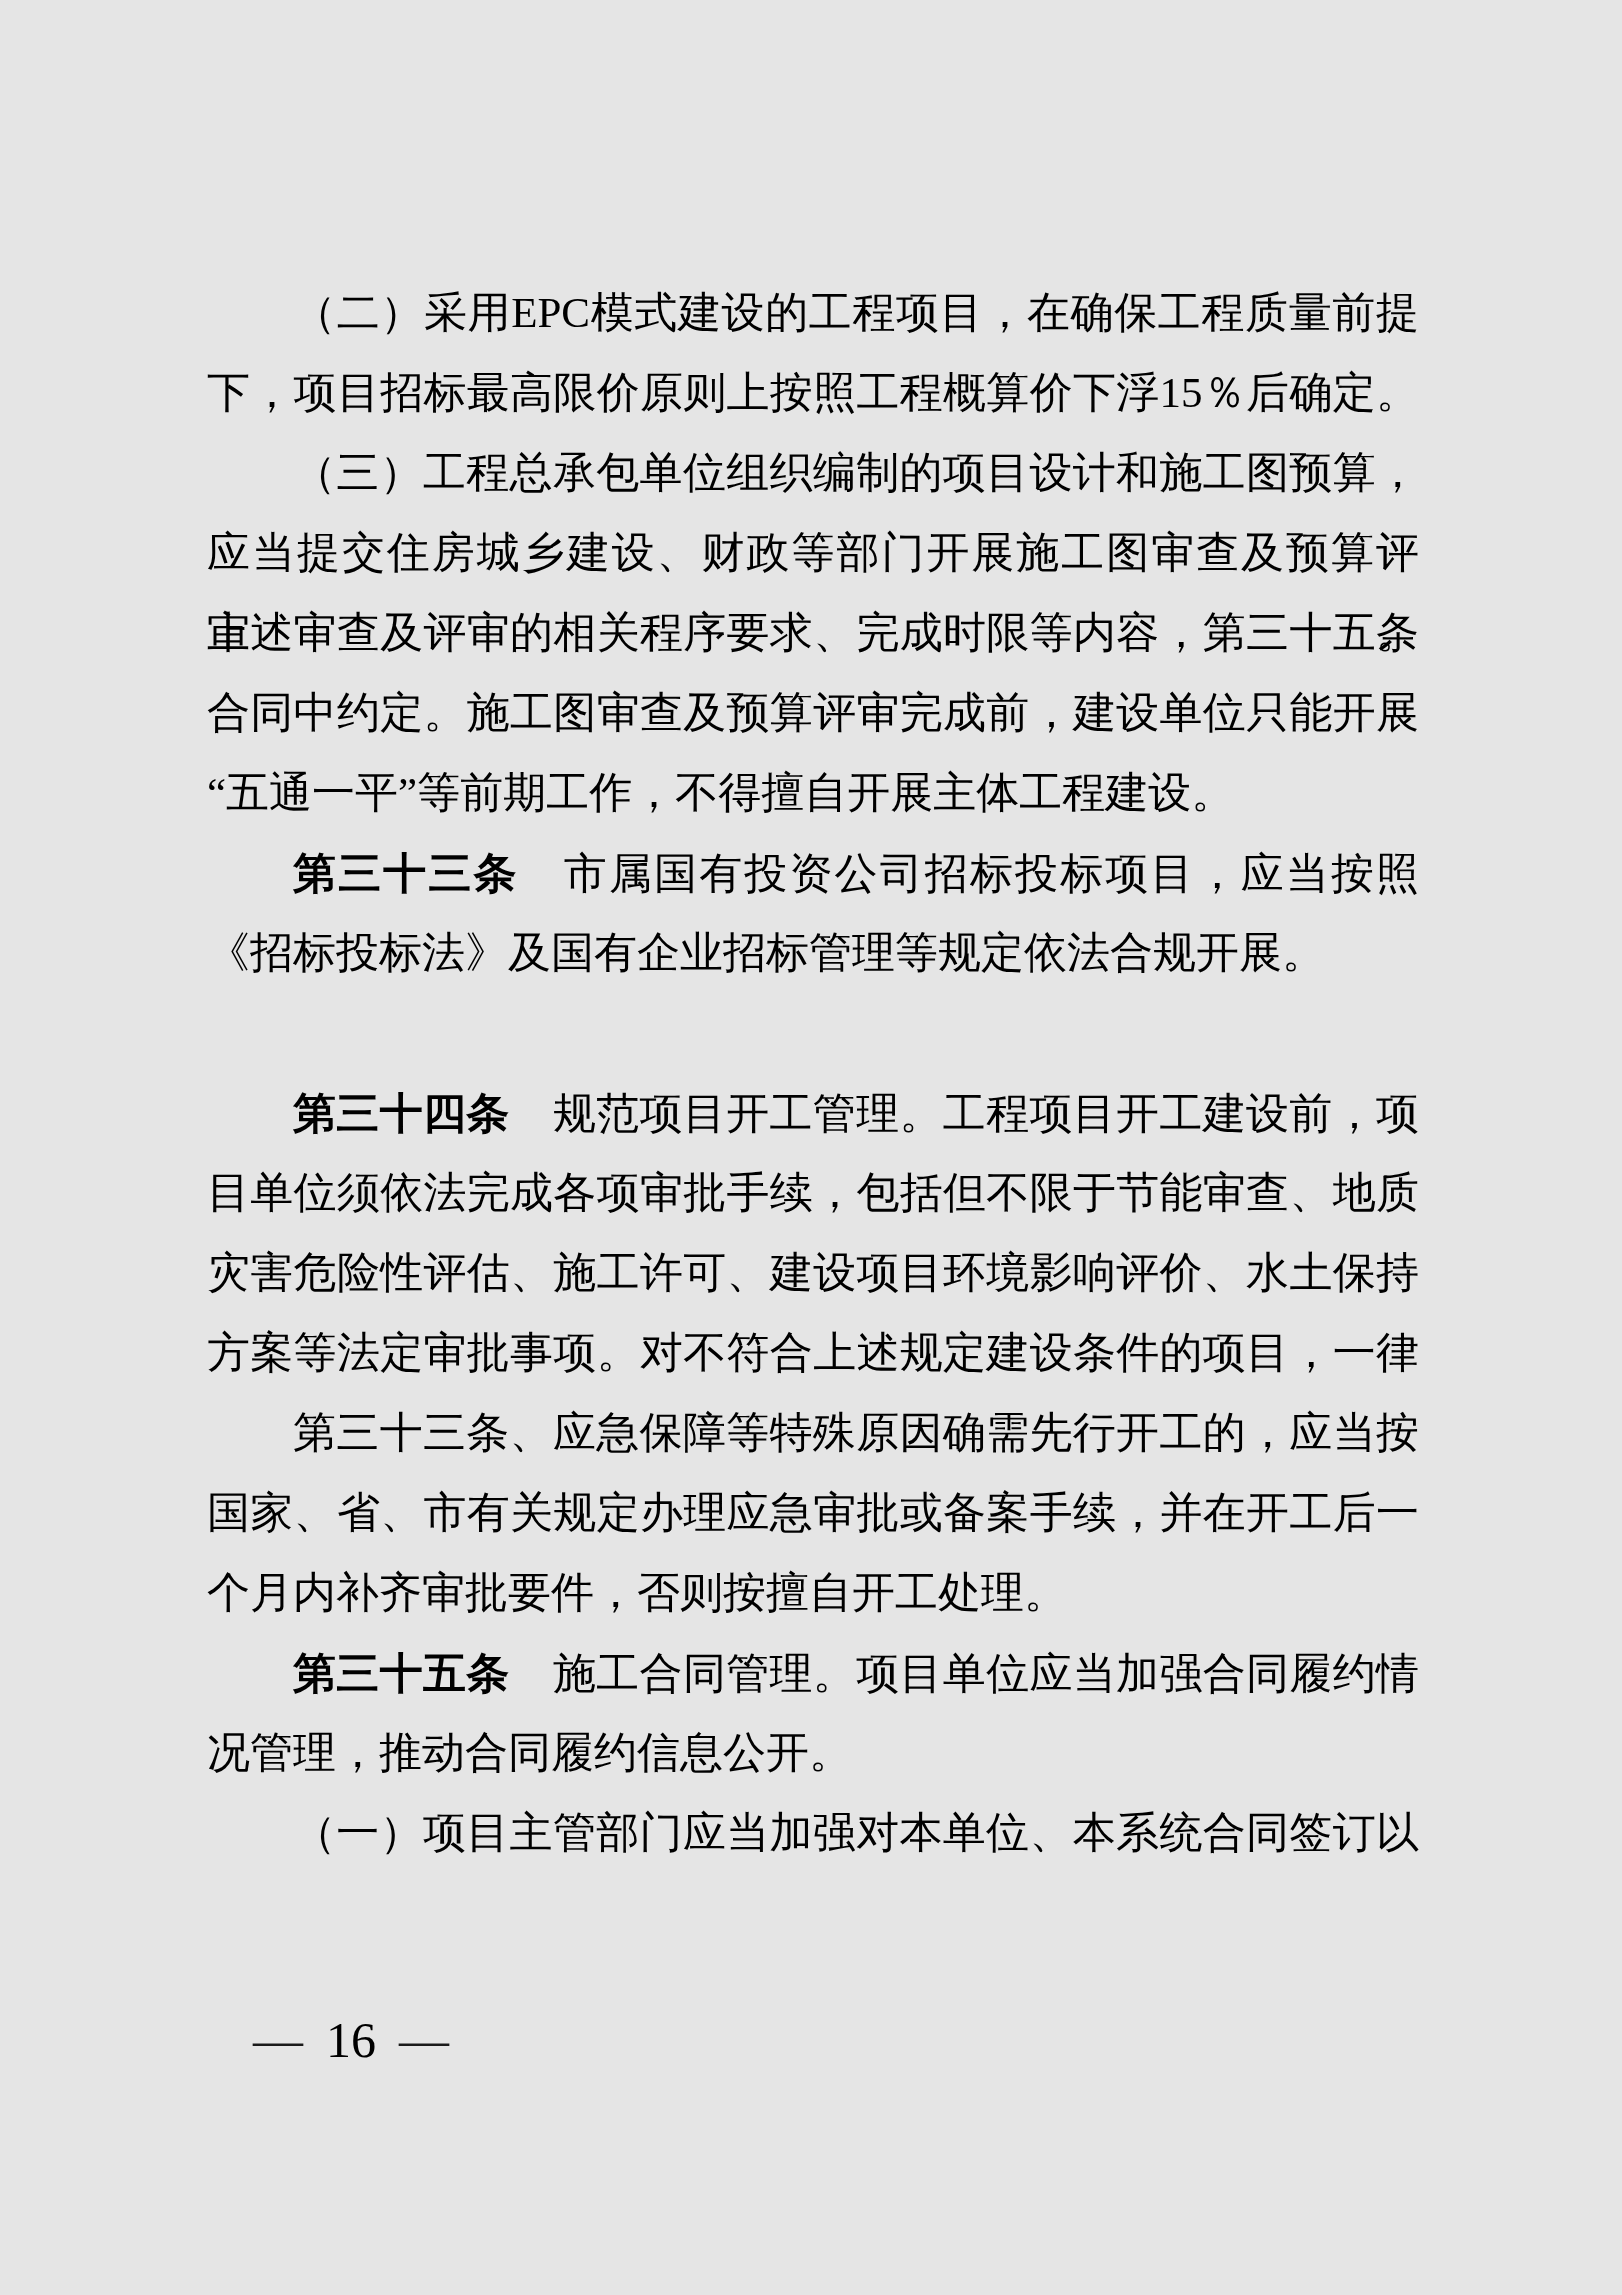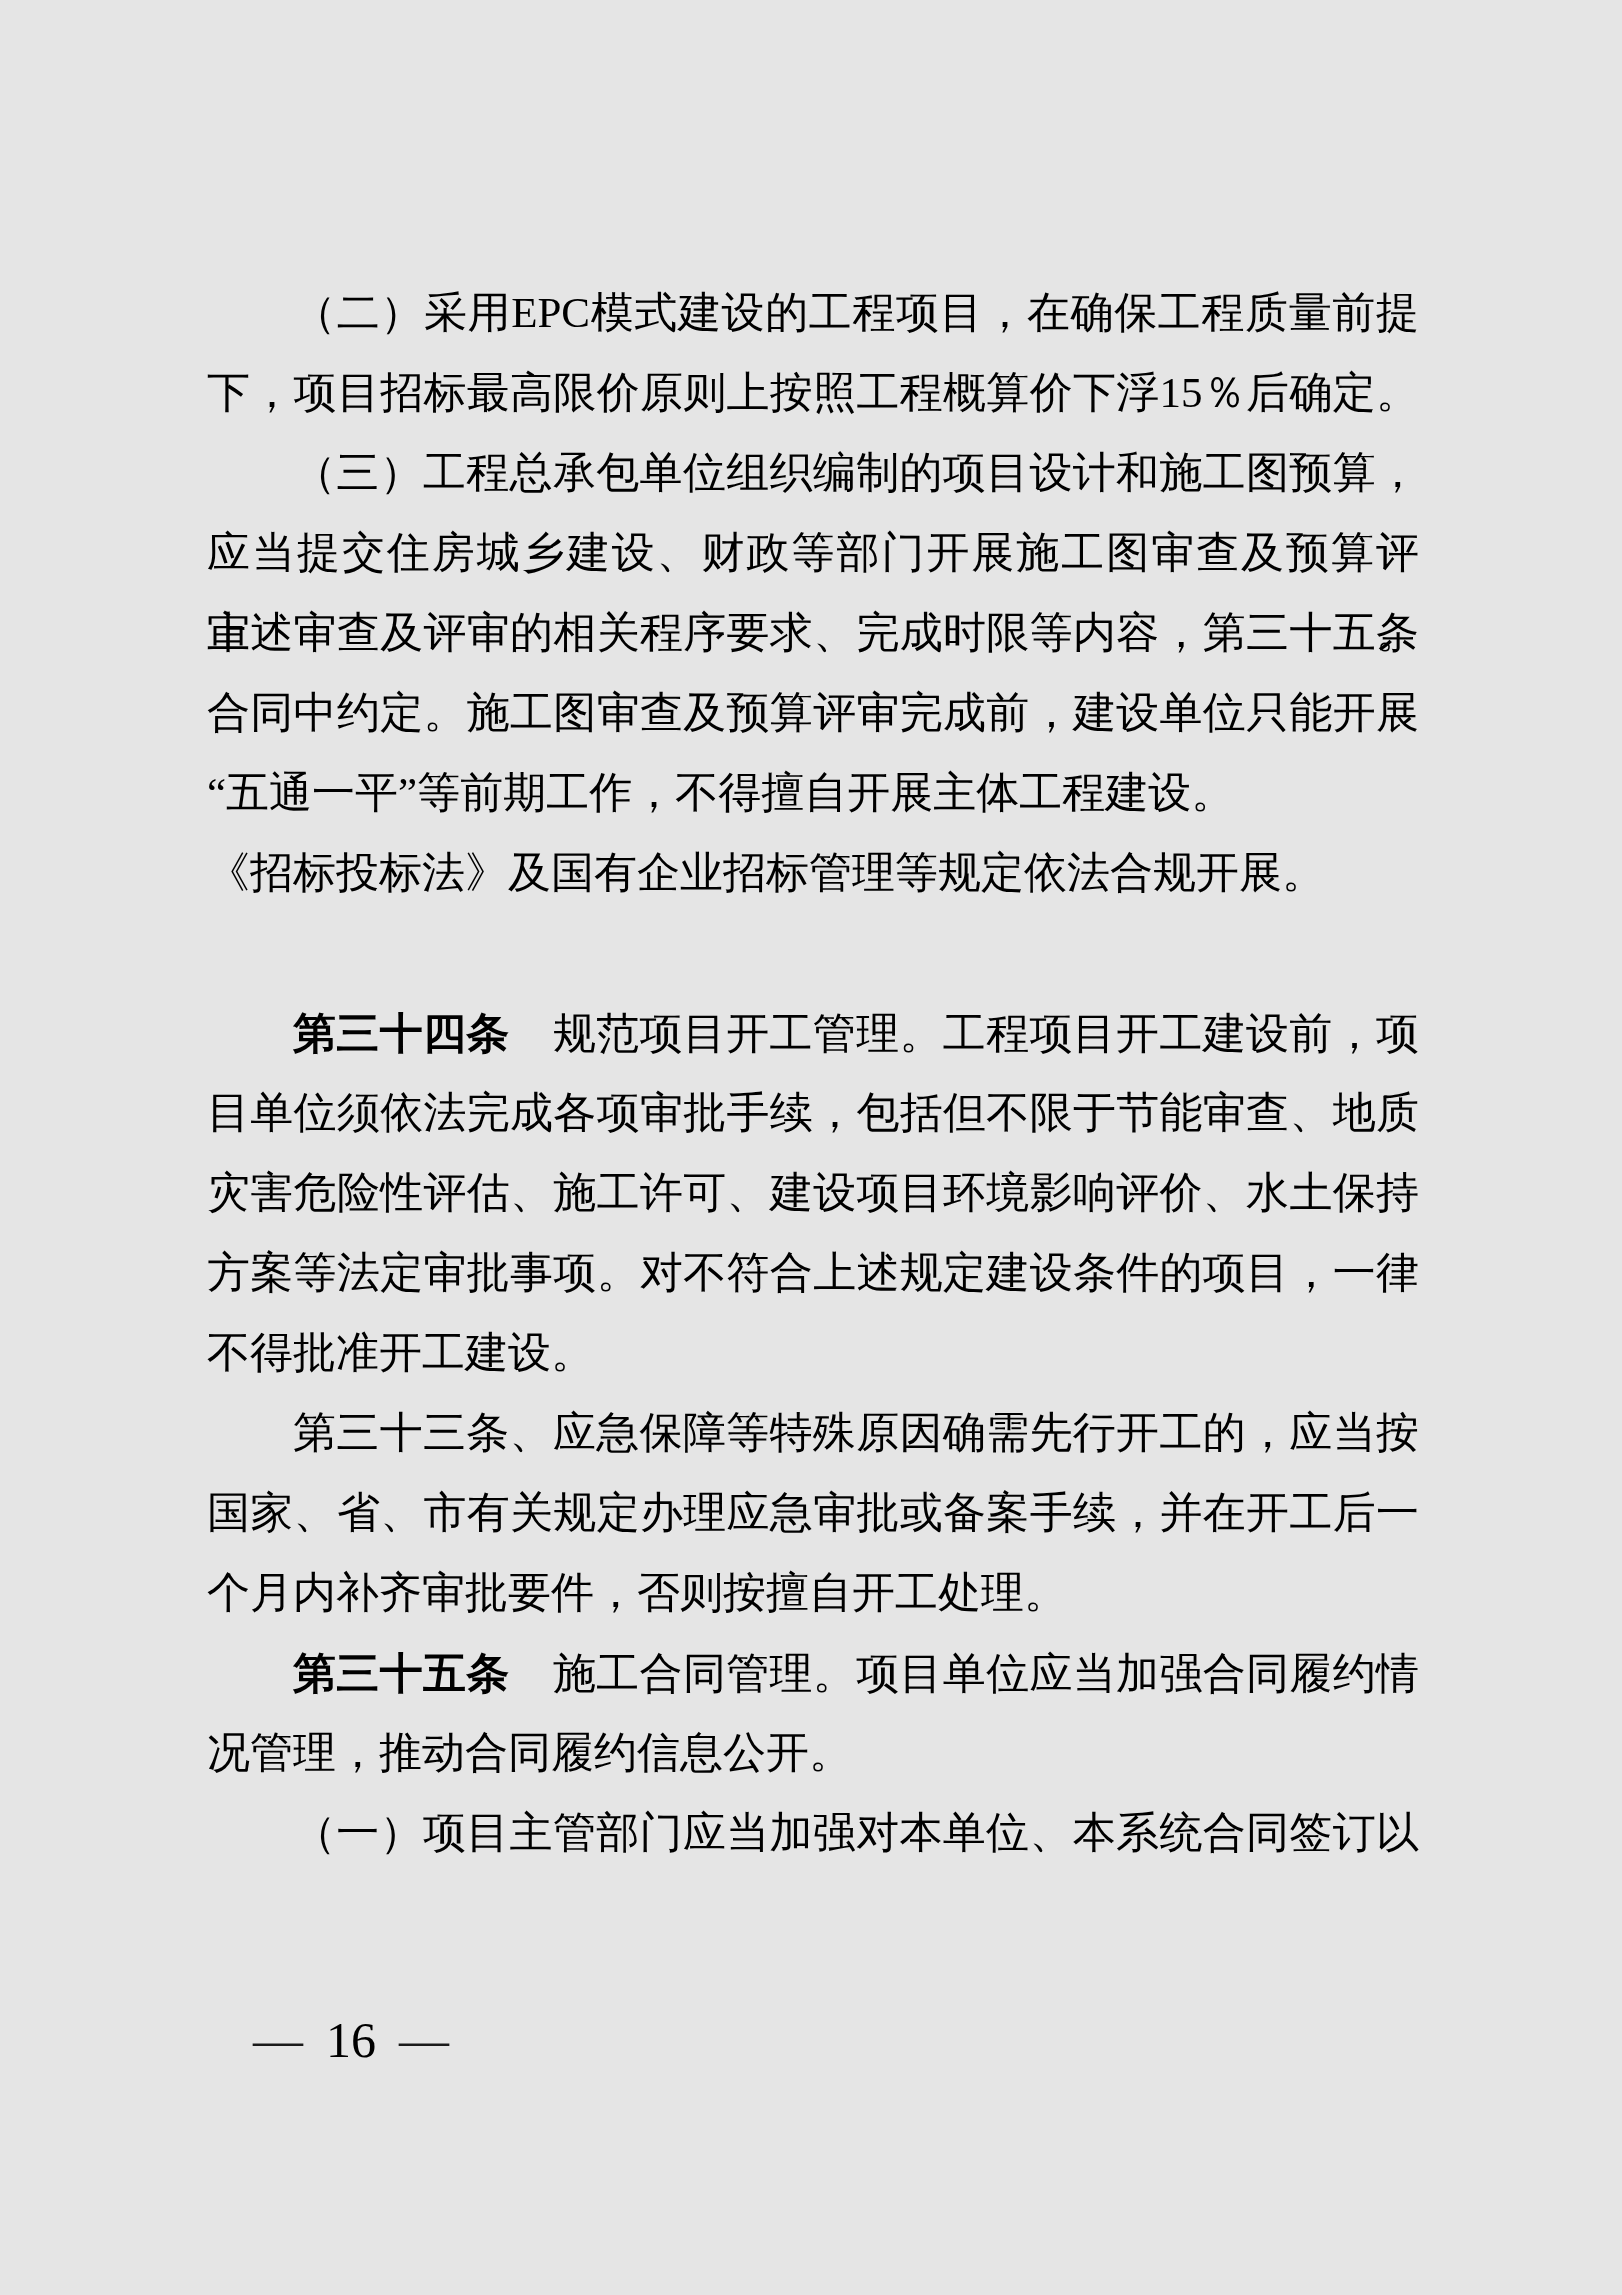--- a/index.html
+++ b/index.html
@@ -78,29 +78,29 @@
         <div class="line fill"><span class="normal">下，项目招标最高限价原则上按照工程概算价下浮15％后确定。</span></div>
       </div>
       <div class="paragraph">
         <div class="line fill indent"><span class="normal">（三）工程总承包单位组织编制的项目设计和施工图预算，</span></div>
         <div class="line fill"><span class="normal">应当提交住房城乡建设、财政等部门开展施工图审查及预算评审。</span></div>
         <div class="line fill"><span class="normal">上述审查及评审的相关程序要求、完成时限等内容，第三十五条</span></div>
         <div class="line fill"><span class="normal">合同中约定。施工图审查及预算评审完成前，建设单位只能开展</span></div>
         <div class="line plain"><span class="normal">“五通一平”等前期工作，不得擅自开展主体工程建设。</span></div>
       </div>
       <div class="paragraph">
+        <div class="line fill indent"><span class="bold">第三十三条</span><span class="normal">　市属国有投资公司招标投标项目，应当按照</span></div>
         <div class="line plain"><span class="normal">《招标投标法》及国有企业招标管理等规定依法合规开展。</span></div>
       </div>
       <div class="spacer"></div>
       <div class="paragraph">
         <div class="line fill indent"><span class="bold">第三十四条</span><span class="normal">　规范项目开工管理。工程项目开工建设前，项</span></div>
         <div class="line fill"><span class="normal">目单位须依法完成各项审批手续，包括但不限于节能审查、地质</span></div>
         <div class="line fill"><span class="normal">灾害危险性评估、施工许可、建设项目环境影响评价、水土保持</span></div>
         <div class="line fill"><span class="normal">方案等法定审批事项。对不符合上述规定建设条件的项目，一律</span></div>
-        <div class="line plain"><span class="normal">不得批准开工建设。</span></div>
       </div>
       <div class="paragraph">
         <div class="line fill indent"><span class="normal">第三十三条、应急保障等特殊原因确需先行开工的，应当按</span></div>
         <div class="line fill"><span class="normal">国家、省、市有关规定办理应急审批或备案手续，并在开工后一</span></div>
         <div class="line plain"><span class="normal">个月内补齐审批要件，否则按擅自开工处理。</span></div>
       </div>
       <div class="paragraph">
         <div class="line fill indent"><span class="bold">第三十五条</span><span class="normal">　施工合同管理。项目单位应当加强合同履约情</span></div>
         <div class="line plain"><span class="normal">况管理，推动合同履约信息公开。</span></div>
       </div>

